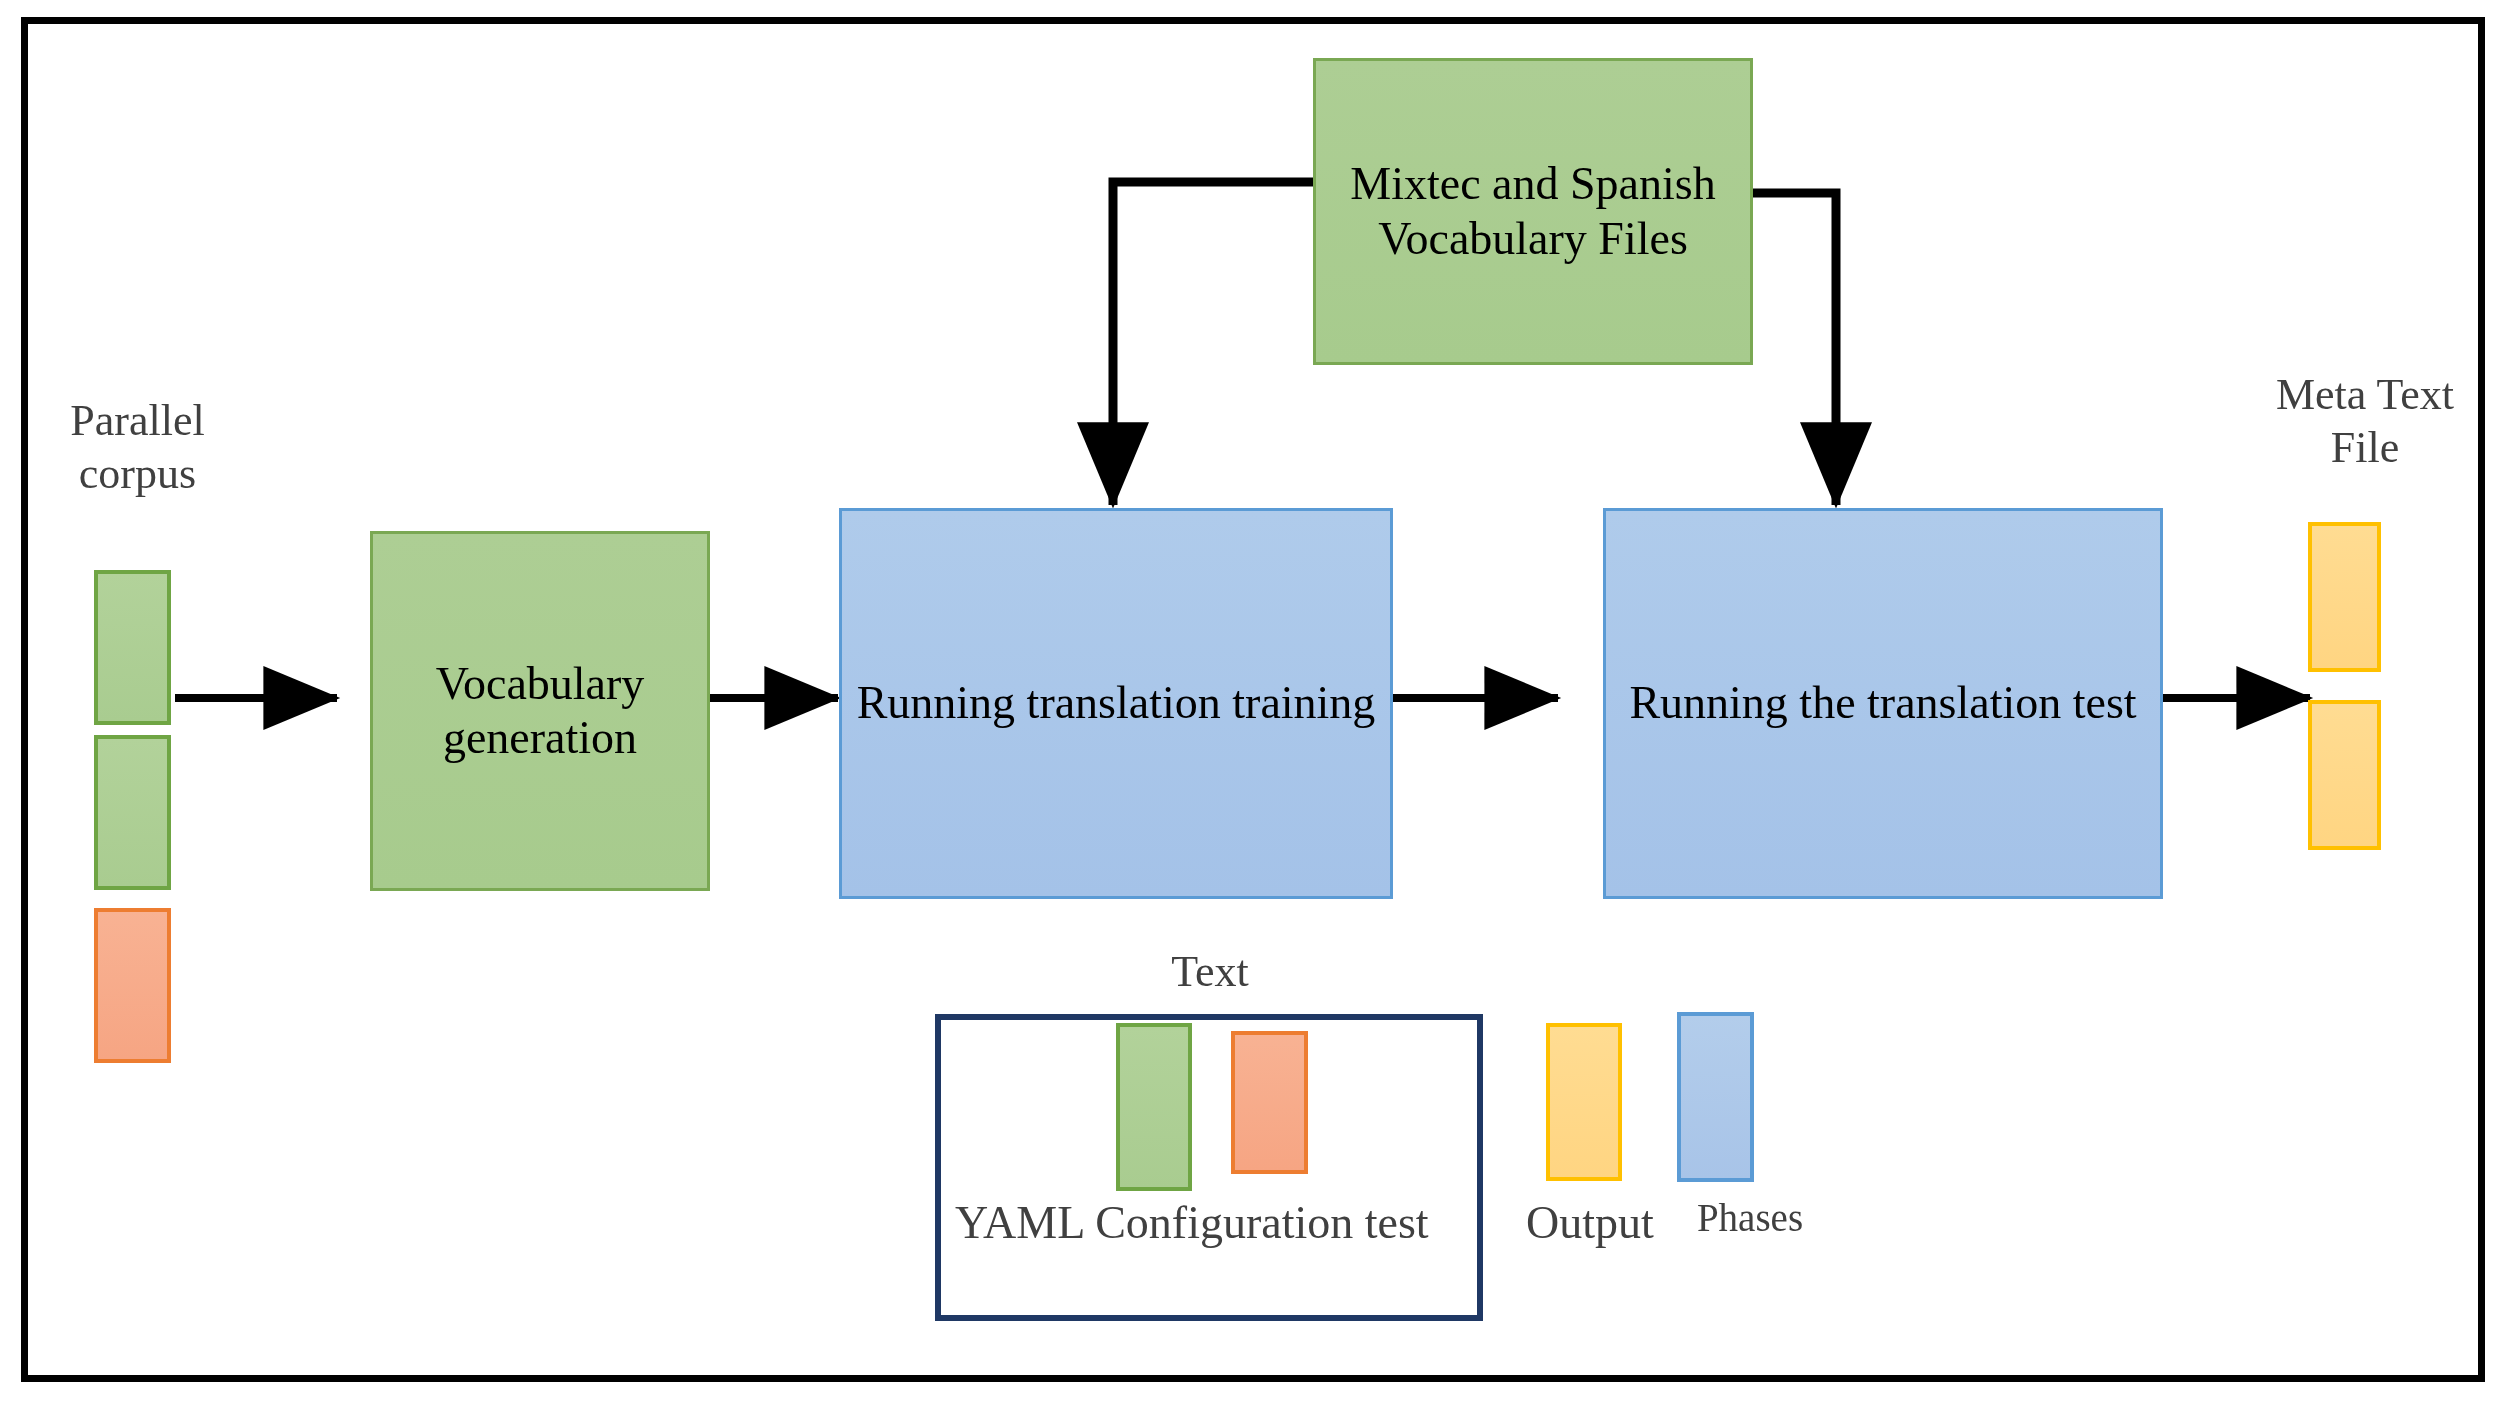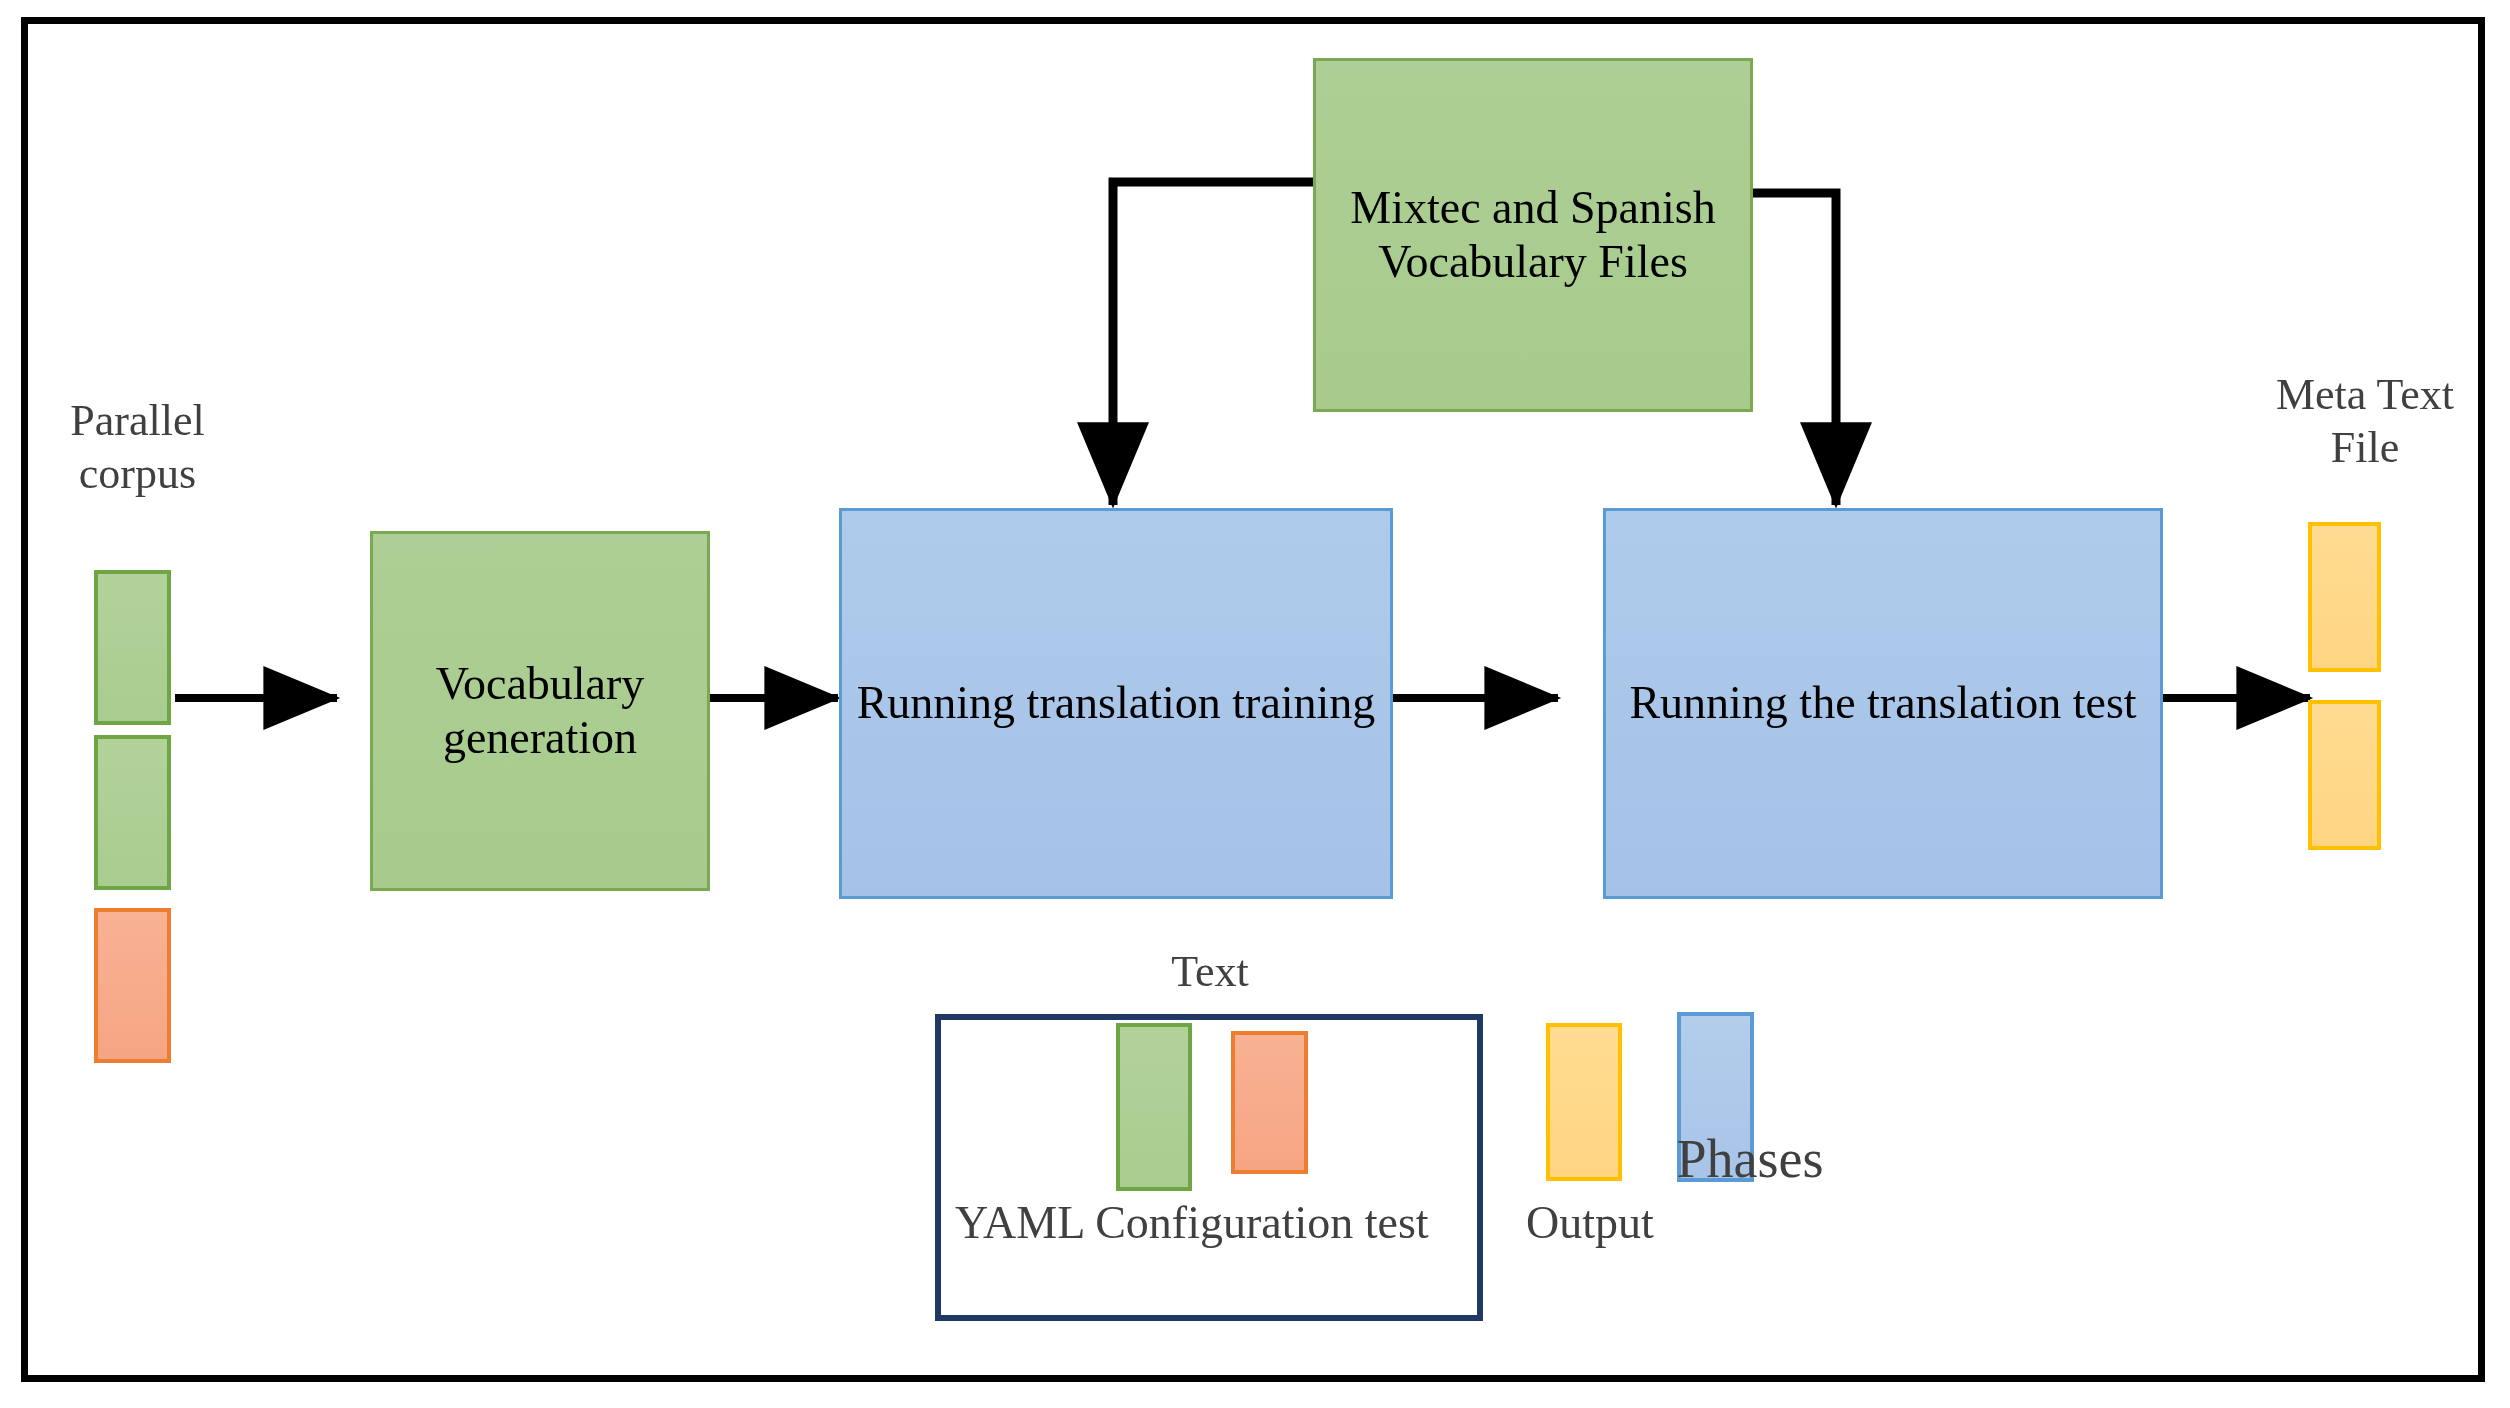--- a/index.html
+++ b/index.html
@@ -137,21 +137,21 @@
   <div class="label" style="left:40px; top:395px; width:195px; font-size:44px;">Parallel
 corpus</div>
 
   <div class="strip strip-green" style="left:94px; top:570px; width:77px; height:155px;"></div>
   <div class="strip strip-green" style="left:94px; top:735px; width:77px; height:155px;"></div>
   <div class="strip strip-orange" style="left:94px; top:908px; width:77px; height:155px;"></div>
 
   <div class="node node-green" style="left:350px; top:531px; width:340px; height:360px; font-size:46px;margin-left:20px;">Vocabulary
 generation</div>
 
-  <div class="node node-green" style="left:1313px; top:58px; width:440px; height:354px; font-size:46px;">Mixtec and
+  <div class="node node-green" style="left:1313px; top:58px; width:440px; height:307px; font-size:46px;">Mixtec and
 Spanish
 Vocabulary Files</div>
 
   <div class="node node-blue" style="left:839px; top:508px; width:554px; height:391px; font-size:46px;">Running translation
 training</div>
 
   <div class="node node-blue" style="left:1559px; top:508px; width:560px; height:391px; font-size:46px;margin-left:44px;">Running the translation
 test</div>
 
   <div class="label" style="left:2250px; top:369px; width:230px; font-size:44px;">Meta Text
@@ -166,15 +166,15 @@
 
   <div class="strip strip-green" style="left:1116px; top:1023px; width:76px; height:168px;"></div>
   <div class="strip strip-orange" style="left:1231px; top:1031px; width:77px; height:143px;"></div>
 
   <div class="label" style="left:955px; top:1195px; width:520px; font-size:46px; text-align:left;">YAML Configuration test</div>
 
   <div class="strip strip-yellow" style="left:1546px; top:1023px; width:76px; height:158px;"></div>
   <div class="label" style="left:1500px; top:1195px; width:180px; font-size:46px;">Output</div>
 
   <div class="strip strip-blue" style="left:1677px; top:1012px; width:77px; height:170px;"></div>
-  <div class="label" style="left:1655px; top:1127px; width:190px; font-size:54px;">Phases</div>
+  <div class="label" style="left:1655px; top:1195px; width:190px; font-size:39px;">Phases</div>
 
 </div>
 
 </body></html>

